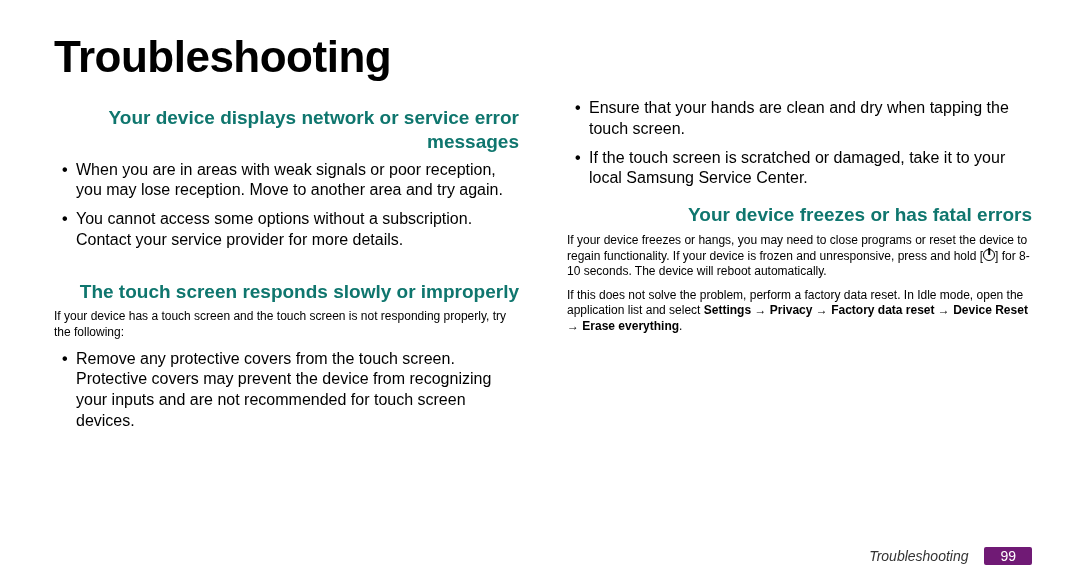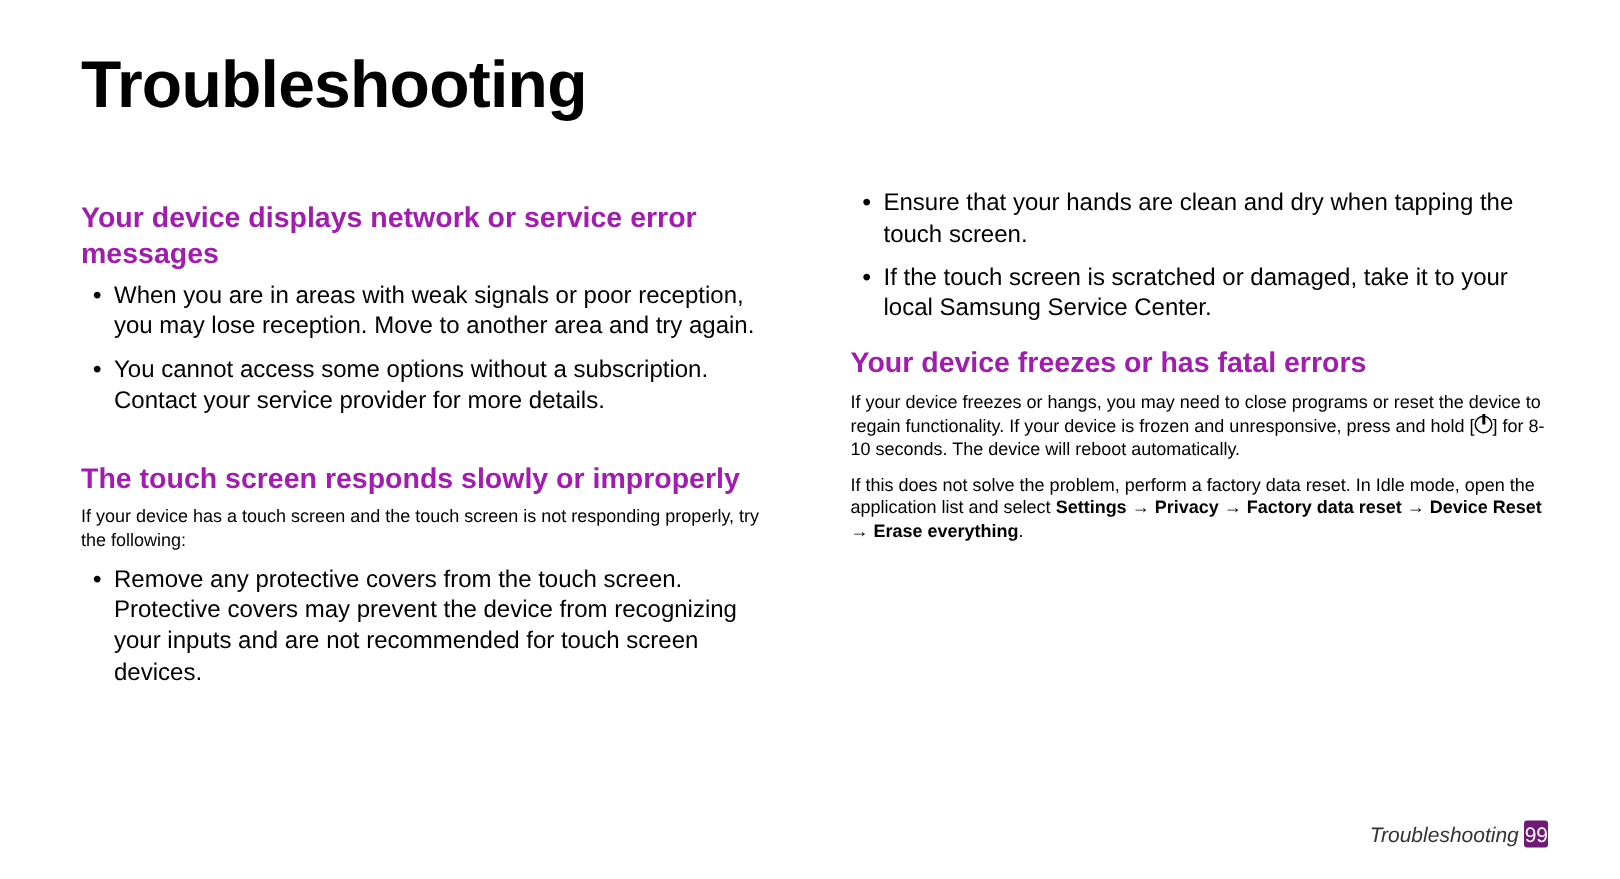--- a/index.html
+++ b/index.html
@@ -1,29 +1,29 @@
 <!DOCTYPE html>
 <html><head>
 <meta charset="utf-8">
 <style>
   * { margin: 0; padding: 0; box-sizing: border-box; }
   html, body { width: 1080px; height: 586px; font-family: "Segoe UI", "Myriad Pro", Arial, sans-serif; background: #fff; color: #000; }
-  .page { padding: 32px 48px 22px 54px; display: flex; flex-direction: column; height: 100%; gap: 28px; }
+  .page { padding: 32px 48px 22px 54px; display: flex; flex-direction: column; height: 100%; }
   .title { font-size: 44px; font-weight: 700; letter-spacing: -0.5px; margin-bottom: 16px; }
   .cols { display: flex; gap: 48px; flex: 1; }
   .col { width: 480px; }
-  .heading { color: #a21caf; font-weight: 700; font-size: 19px; line-height: 1.25; margin-top: 8px; margin-bottom: 6px; }
+  .heading { color: #0f766e; font-weight: 700; font-size: 19px; line-height: 1.25; margin-top: 8px; margin-bottom: 6px; text-align: right; }
   ul { list-style: none; margin-left: 8px; }
   li { position: relative; padding-left: 14px; font-size: 16x; line-height: 1.3; margin-bottom: 8px; }
   li::before { content: "•"; position: absolute; left: 0; top: 0; font-weight: 700; }
   .para { font-size: 12px; line-height: 1.3; margin-bottom: 8px; }
   .bold { font-weight: 700; }
   .footer { text-align: right; font-size: 14px; color: #333; margin-top: 4px; }
   .footer .sect { font-style: italic; }
-  .footer .pnum { margin-left: 0; font-weight: 400; color: #fff; background:#701a75; padding:1px 0; border-radius:2px; font-style: normal;}
+  .footer .pnum { margin-left: 12px; font-weight: 400; color: #fff; background:#701a75; padding:1px 16px; border-radius:2px; font-style: normal;}
   .power-icon { display:inline-block; width:12px; height:12px; border:1.6px solid #000; border-radius:50%; position:relative; vertical-align:-1px; }
   .power-icon::after { content:""; position:absolute; left:50%; top:-2px; width:1.6px; height:7px; background:#000; transform:translateX(-50%); }
   .bracket { font-weight:400; }
 </style>
 </head>
 <body>
 
 <div class="page">
   <h1 class="title">Troubleshooting</h1>
   <div class="cols">

